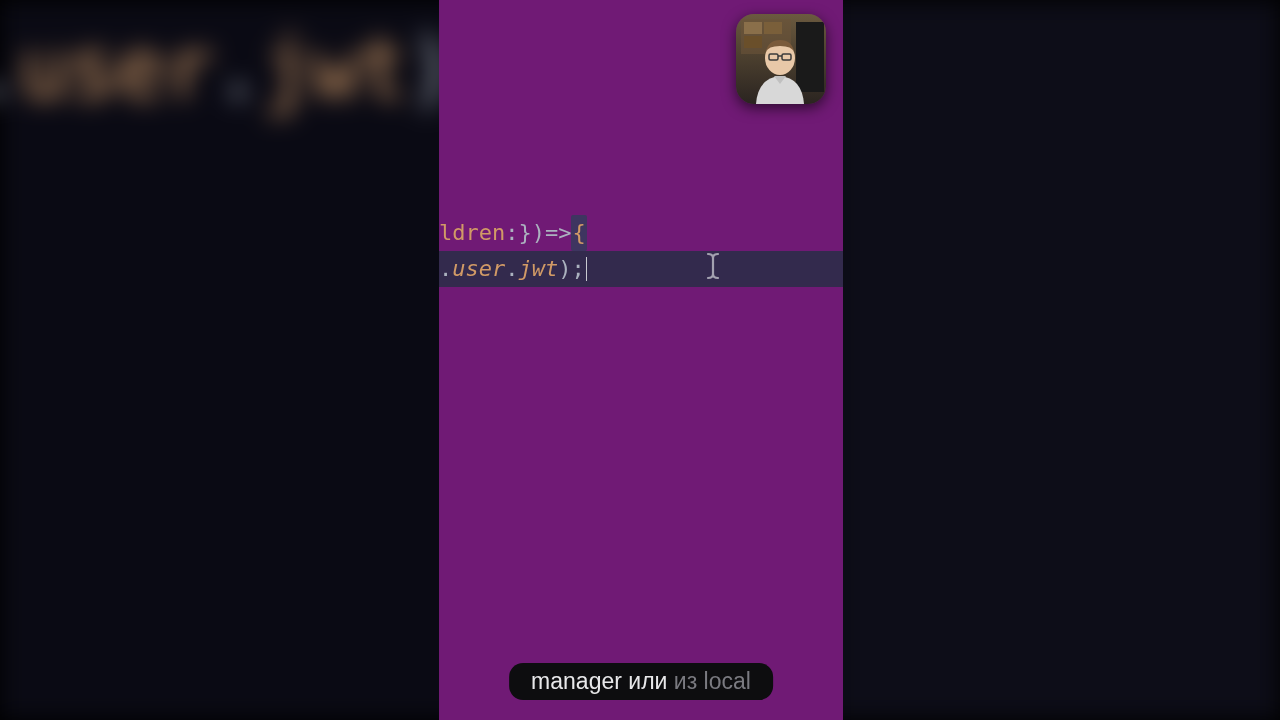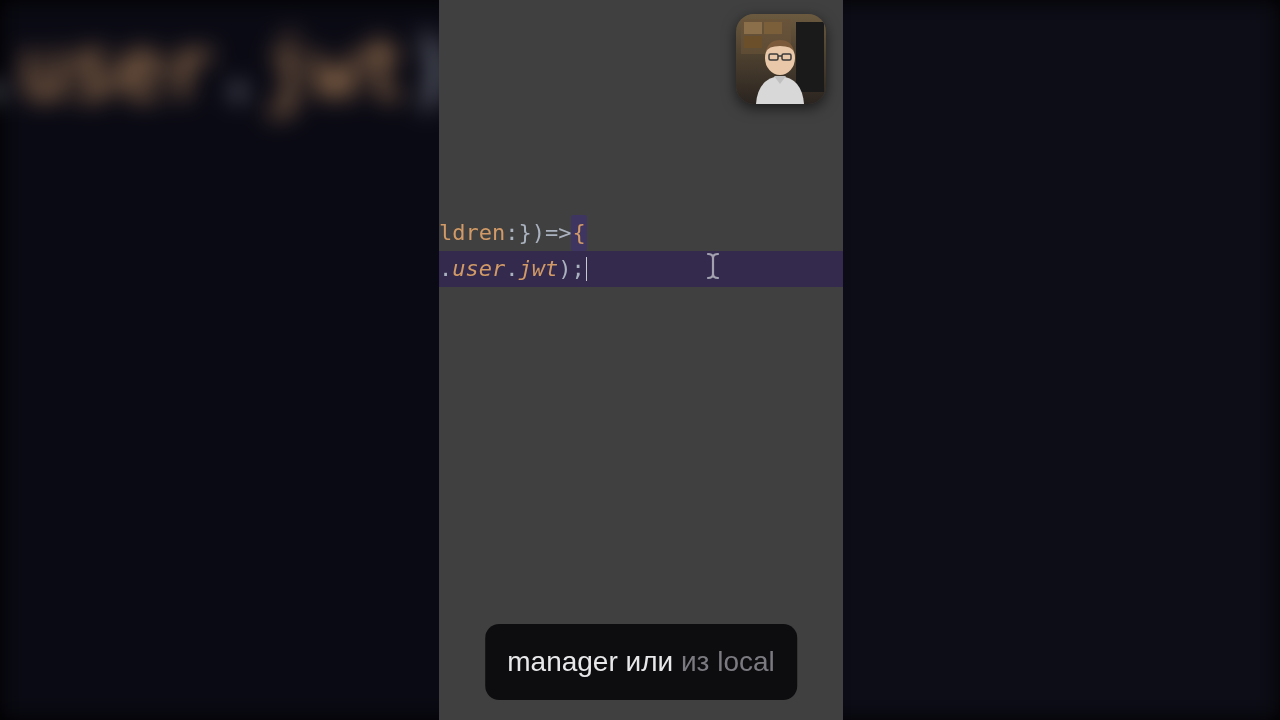--- a/index.html
+++ b/index.html
@@ -48,21 +48,21 @@
       width: 440px;
       height: 720px;
       background: #0d0d18;
     }
     .phone-frame {
       position: absolute;
       left: 439px;
       top: 0;
       width: 404px;
       height: 720px;
-      background: #404040;
+      background: #701a75;
       z-index: 10;
       overflow: hidden;
     }
     .code-area {
       position: absolute;
       left: 0;
       top: 215px;
       width: 100%;
       font-size: 22px;
       line-height: 1.65;
@@ -118,23 +118,23 @@
       z-index: 20;
     }
     .webcam svg { width: 100%; height: 100%; display: block; }
     .caption {
       position: absolute;
       left: 50%;
       transform: translateX(-50%);
       bottom: 20px;
       background: #0d0d0f;
       border-radius: 14px;
-      padding: 22px 22px;
+      padding: 5px 22px;
       font-family: -apple-system, BlinkMacSystemFont, 'Segoe UI', sans-serif;
-      font-size: 28px;
+      font-size: 23px;
       white-space: nowrap;
       z-index: 20;
     }
     .cap-main { color: #e8e8ea; }
     .cap-dim  { color: #7a7a80; }
   </style>
 </head>
 <body>
 
 <div class="bg-layer">

